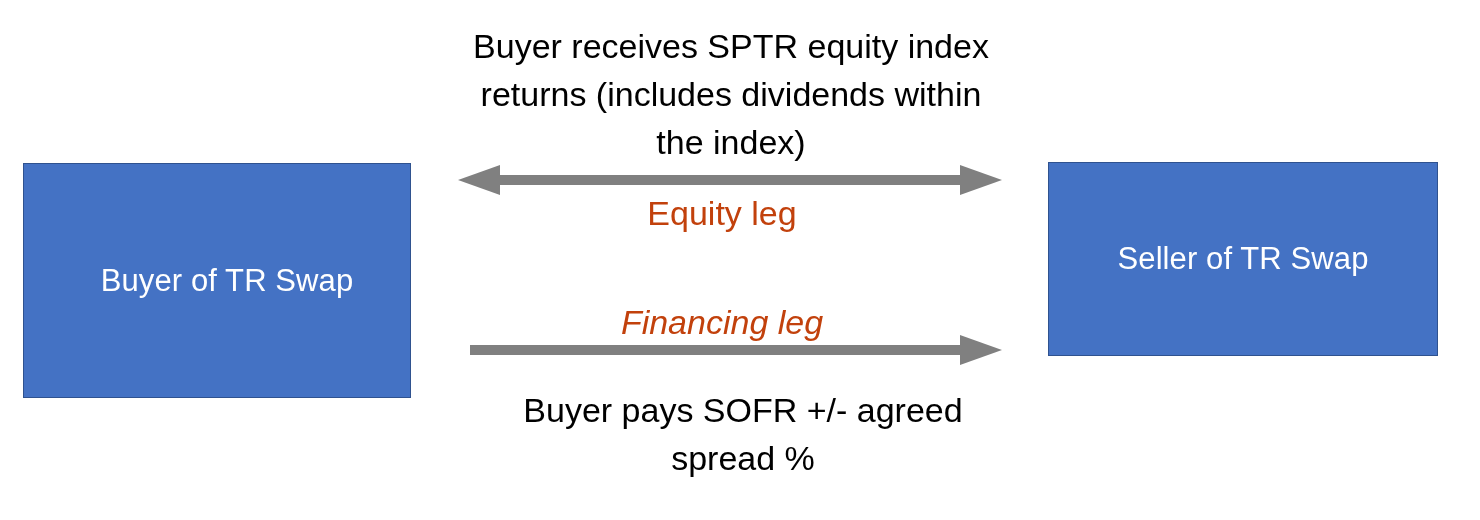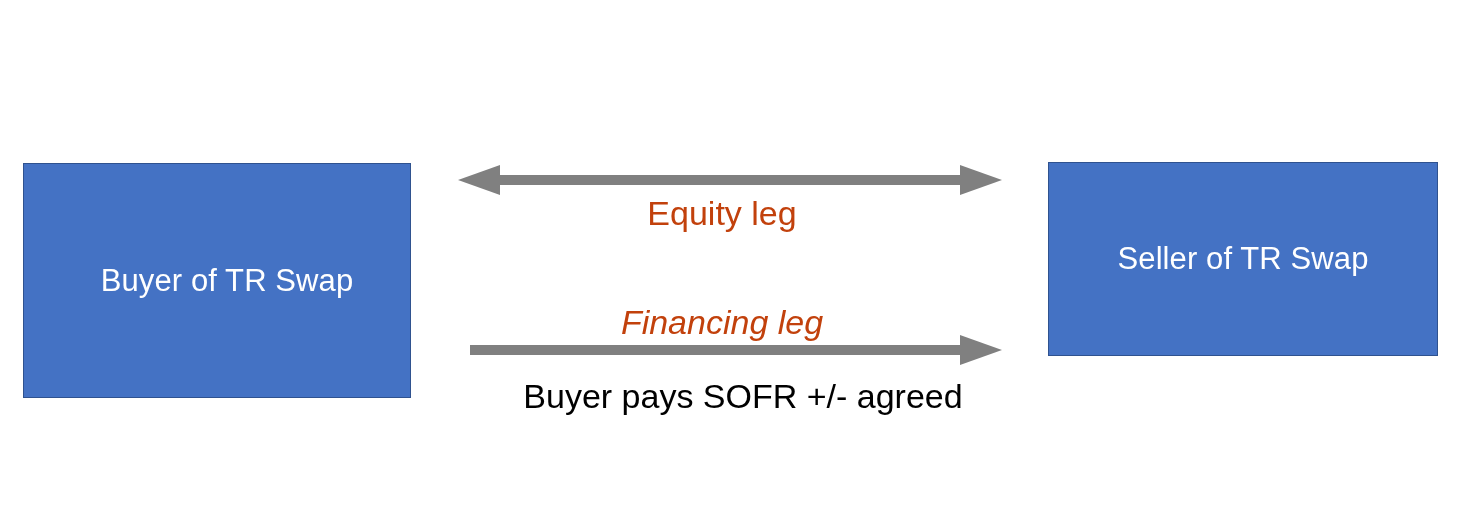--- a/index.html
+++ b/index.html
@@ -64,21 +64,21 @@
     line-height: 48px;
     white-space: nowrap;
   }
   #equity-description {
     left: 431px;
     top: 22px;
     width: 600px;
   }
   #financing-description {
     left: 443px;
-    top: 372px;
+    top: 386px;
     width: 600px;
   }
   .annotation .line {
     display: block;
   }
 
   
   .leg-label {
     position: absolute;
     text-align: center;
@@ -115,20 +115,25 @@
     top: 332px;
     width: 550px;
     height: 36px;
   }
 </style>
 </head>
 <body>
 
 <div id="diagram">
 
+  <div class="annotation" id="equity-description">
+    <span class="line">Buyer receives SPTR equity index</span>
+    <span class="line">returns (includes dividends within</span>
+    <span class="line">the index)</span>
+  </div>
 
   <div class="party-box" id="party-buyer">
     <span class="party-line">Buyer of TR Swap</span>
   </div>
 
   <div class="party-box" id="party-seller">
     <span class="party-line">Seller of TR Swap</span>
   </div>
 
   <svg class="arrow-svg" id="equity-arrow" viewBox="0 0 550 36">
@@ -146,15 +151,16 @@
 
   <svg class="arrow-svg" id="financing-arrow" viewBox="0 0 550 36">
 
     <rect x="15" y="13" width="491" height="10" fill="#808080"></rect>
 
     <polygon points="547,18 505,3 505,33" fill="#808080"></polygon>
   </svg>
 
   <div class="annotation" id="financing-description">
     <span class="line">Buyer pays SOFR +/- agreed</span>
+    <span class="line">spread %</span>
   </div>
 
 </div>
 
 </body></html>

